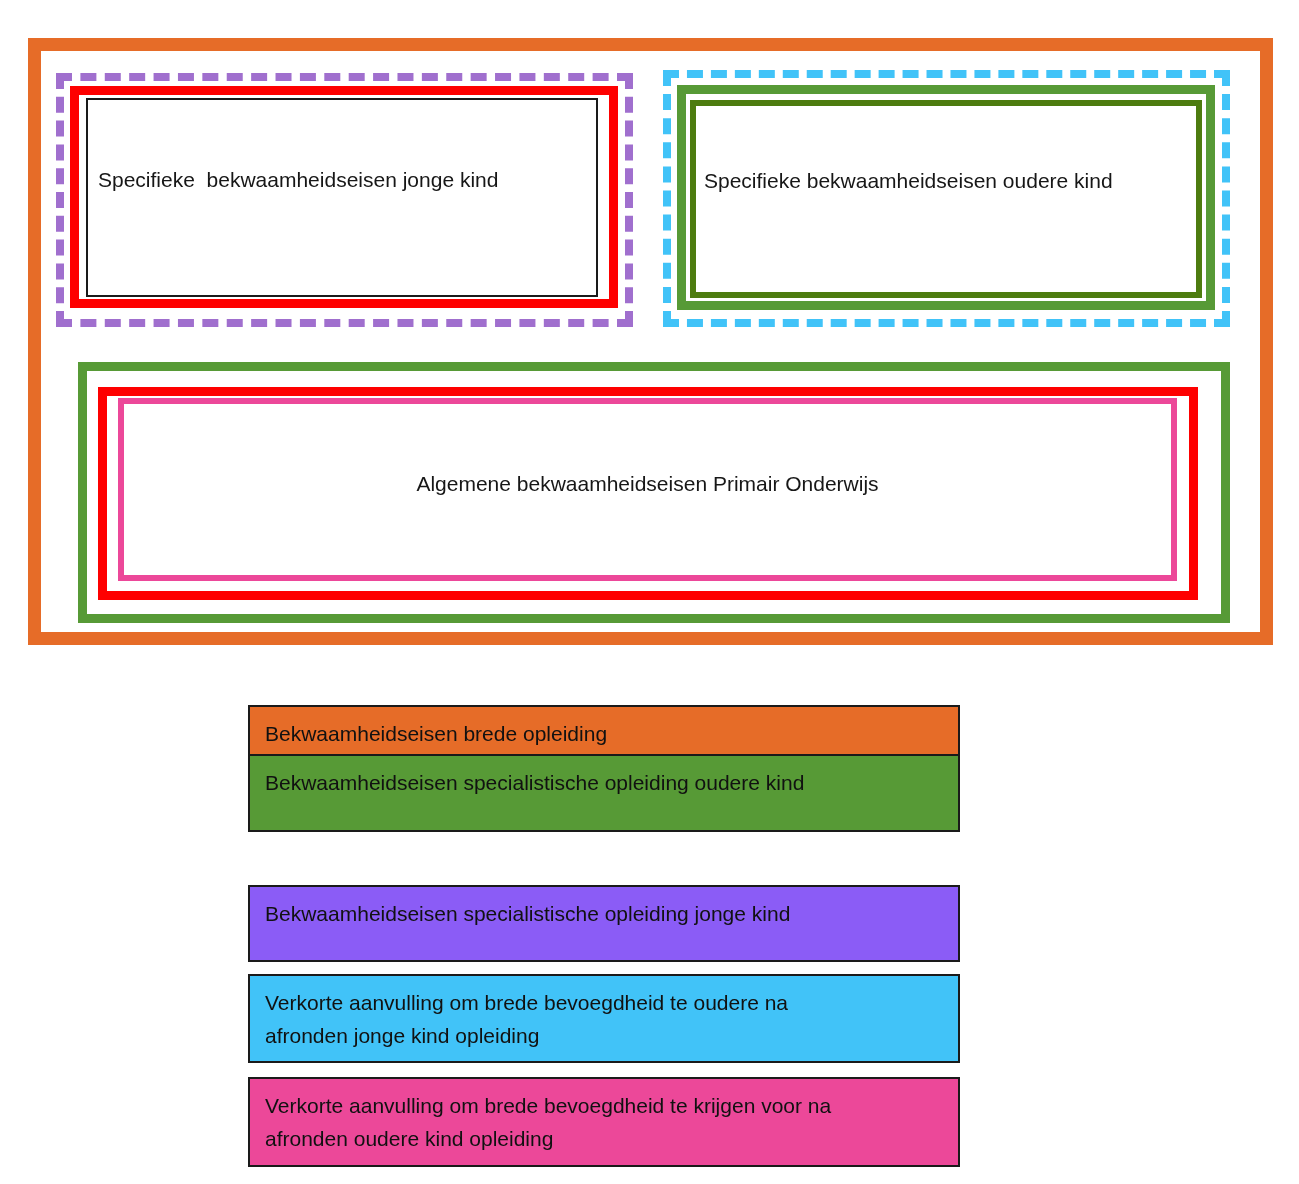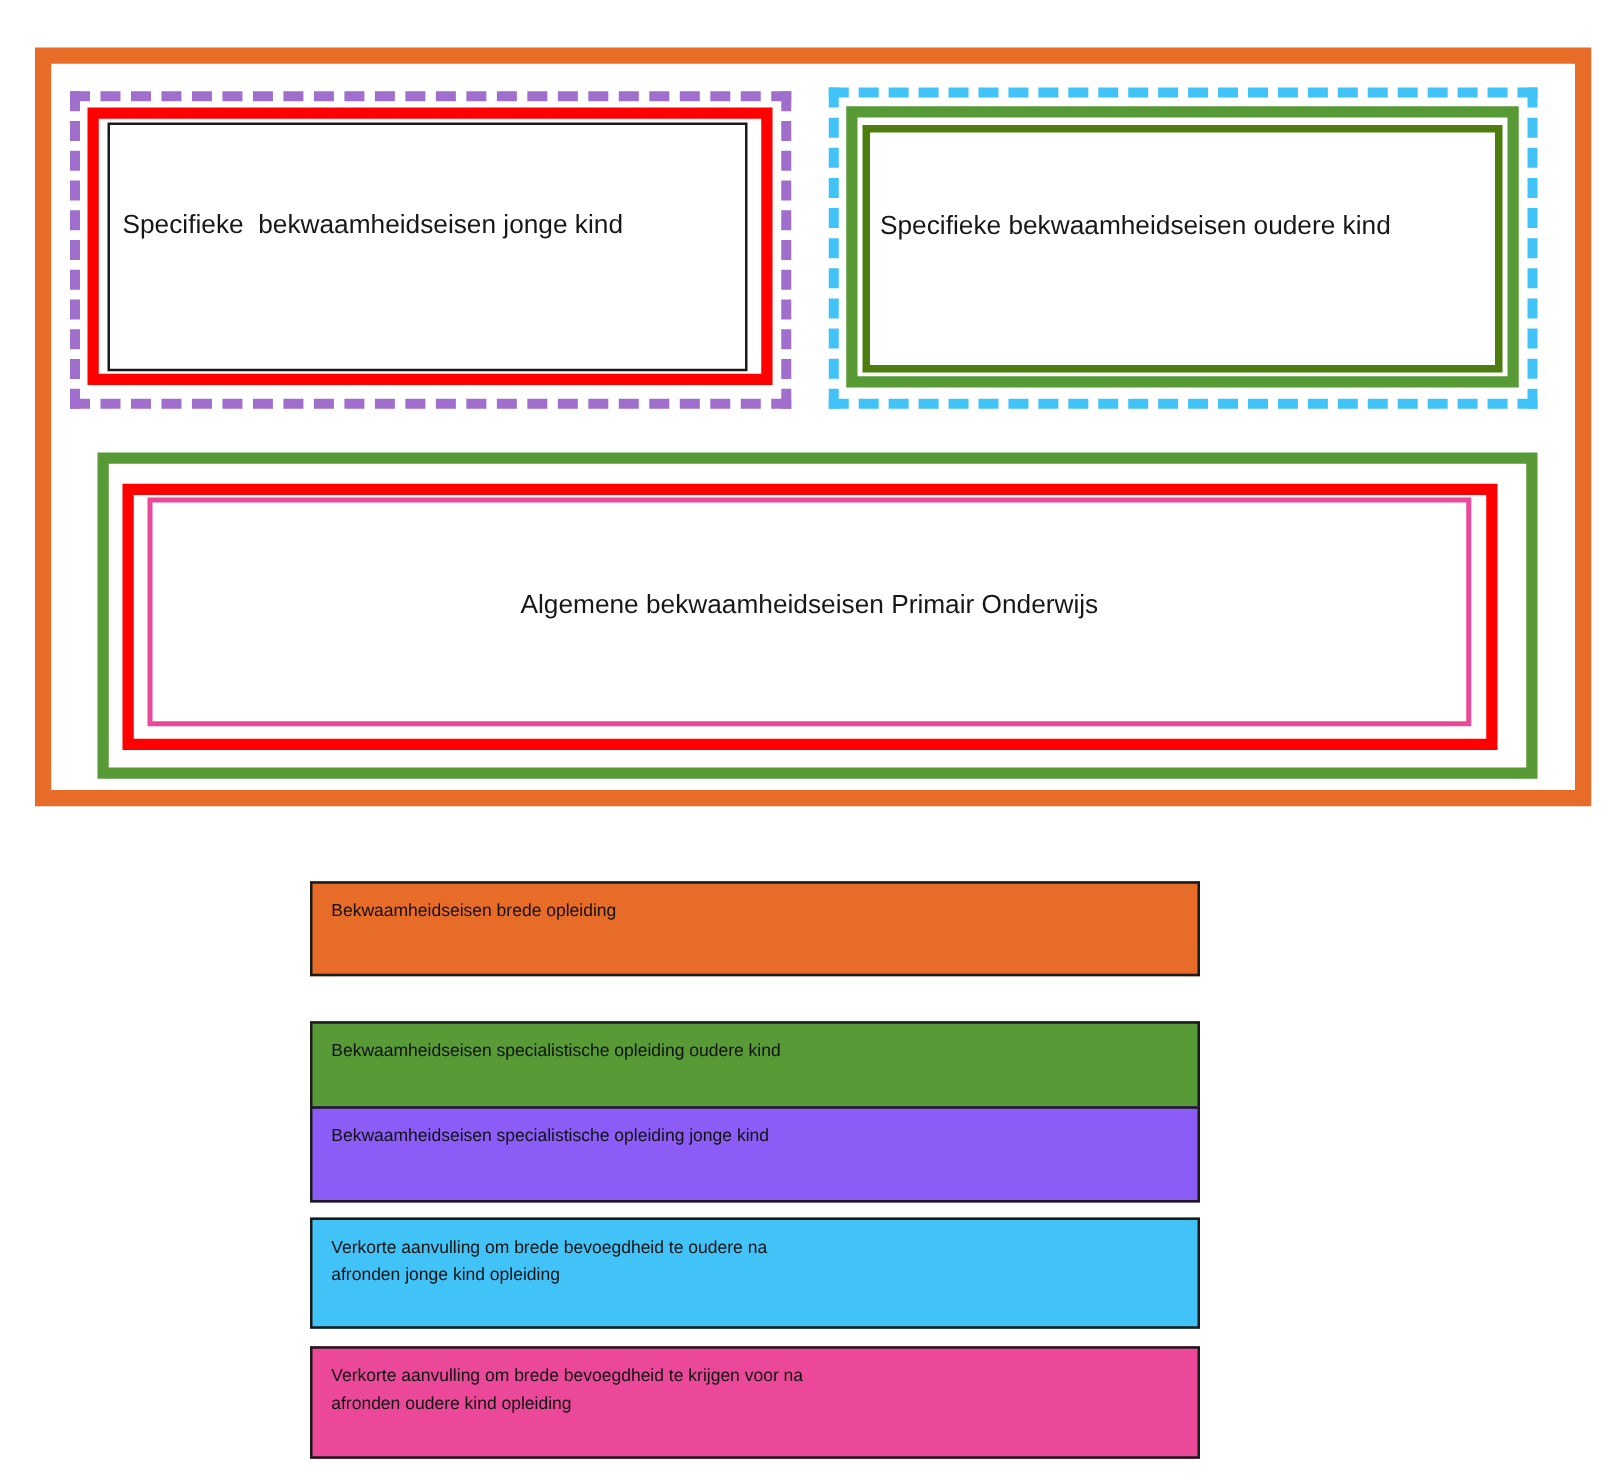--- a/index.html
+++ b/index.html
@@ -56,46 +56,46 @@
   .solid-green-bottom {
     left: 78px; top: 362px; width: 1152px; height: 261px;
     border: 9px solid #579A36;
   }
   .solid-red-bottom {
     left: 98px; top: 387px; width: 1100px; height: 213px;
     border: 9px solid #FE0000;
   }
   .thin-black-bottom {
     left: 118px; top: 398px; width: 1059px; height: 183px;
-    border: 4px solid #ec4899;
+    border: 6px solid #ec4899;
     display: flex; align-items: center; justify-content: center;
     padding-bottom: 11px;
   }
 
   .box-label {
     font-size: 21px;
     color: #171717;
     white-space: pre-wrap;
     line-height: 1.25;
   }
 
   
   .legend-item {
     left: 248px; width: 712px;
     border: 2px solid #1a1a1a;
     padding: 11px 15px;
   }
   .legend-1 { top: 705px;  height: 76px; }
-  .legend-2 { top: 817px;  height: 78px; }
+  .legend-2 { top: 754px;  height: 78px; }
   .legend-3 { top: 885px;  height: 77px; }
   .legend-4 { top: 974px;  height: 89px; }
   .legend-5 { top: 1077px; height: 90px; }
 
   .legend-label {
-    font-size: 14px;
+    font-size: 21px;
     color: #111111;
     line-height: 1.55;
     white-space: pre-wrap;
   }
 </style>
 </head>
 <body>
 
 <div class="page">
 

